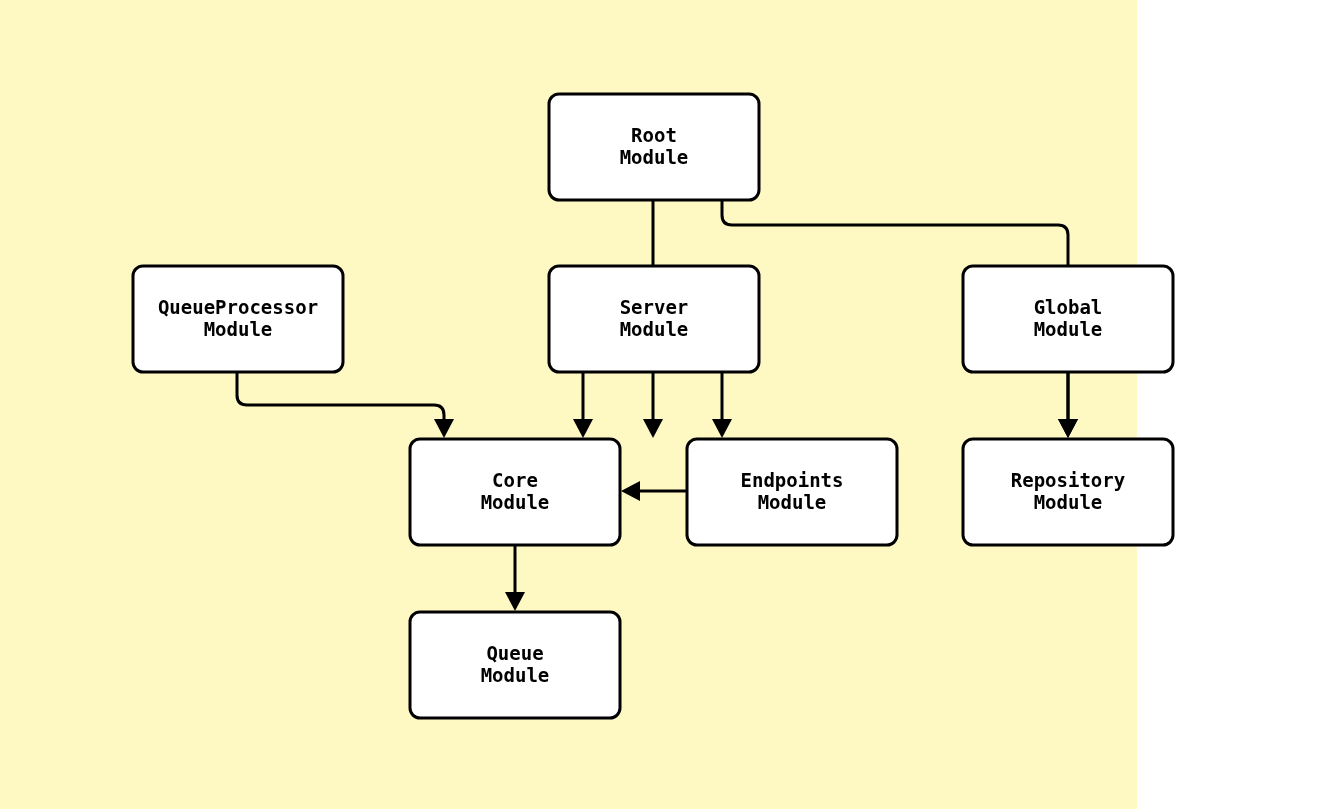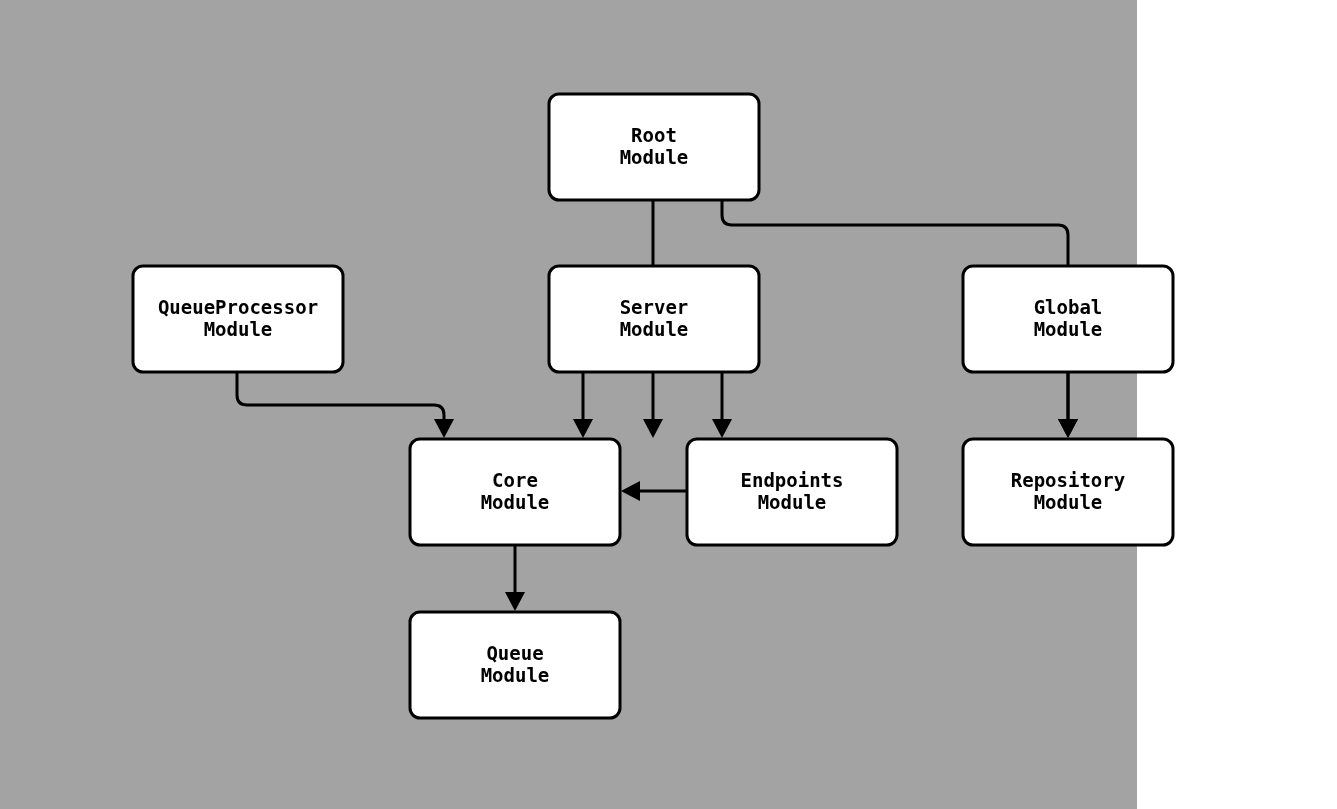--- a/index.html
+++ b/index.html
@@ -10,21 +10,21 @@
   body {
     width: 1337px;
     height: 809px;
     overflow: hidden;
     font-family: "DejaVu Sans Mono", monospace;
   }
   #diagram-root {
     position: relative;
     width: 1137px;
     height: 809px;
-    background: #a3a3a3;
+    background: #fef9c3;
   }
   svg#diagram-canvas {
     position: absolute;
     top: 0;
     left: 0;
     width: 1337px;
     height: 809px;
     display: block;
   }
   .node-box {

